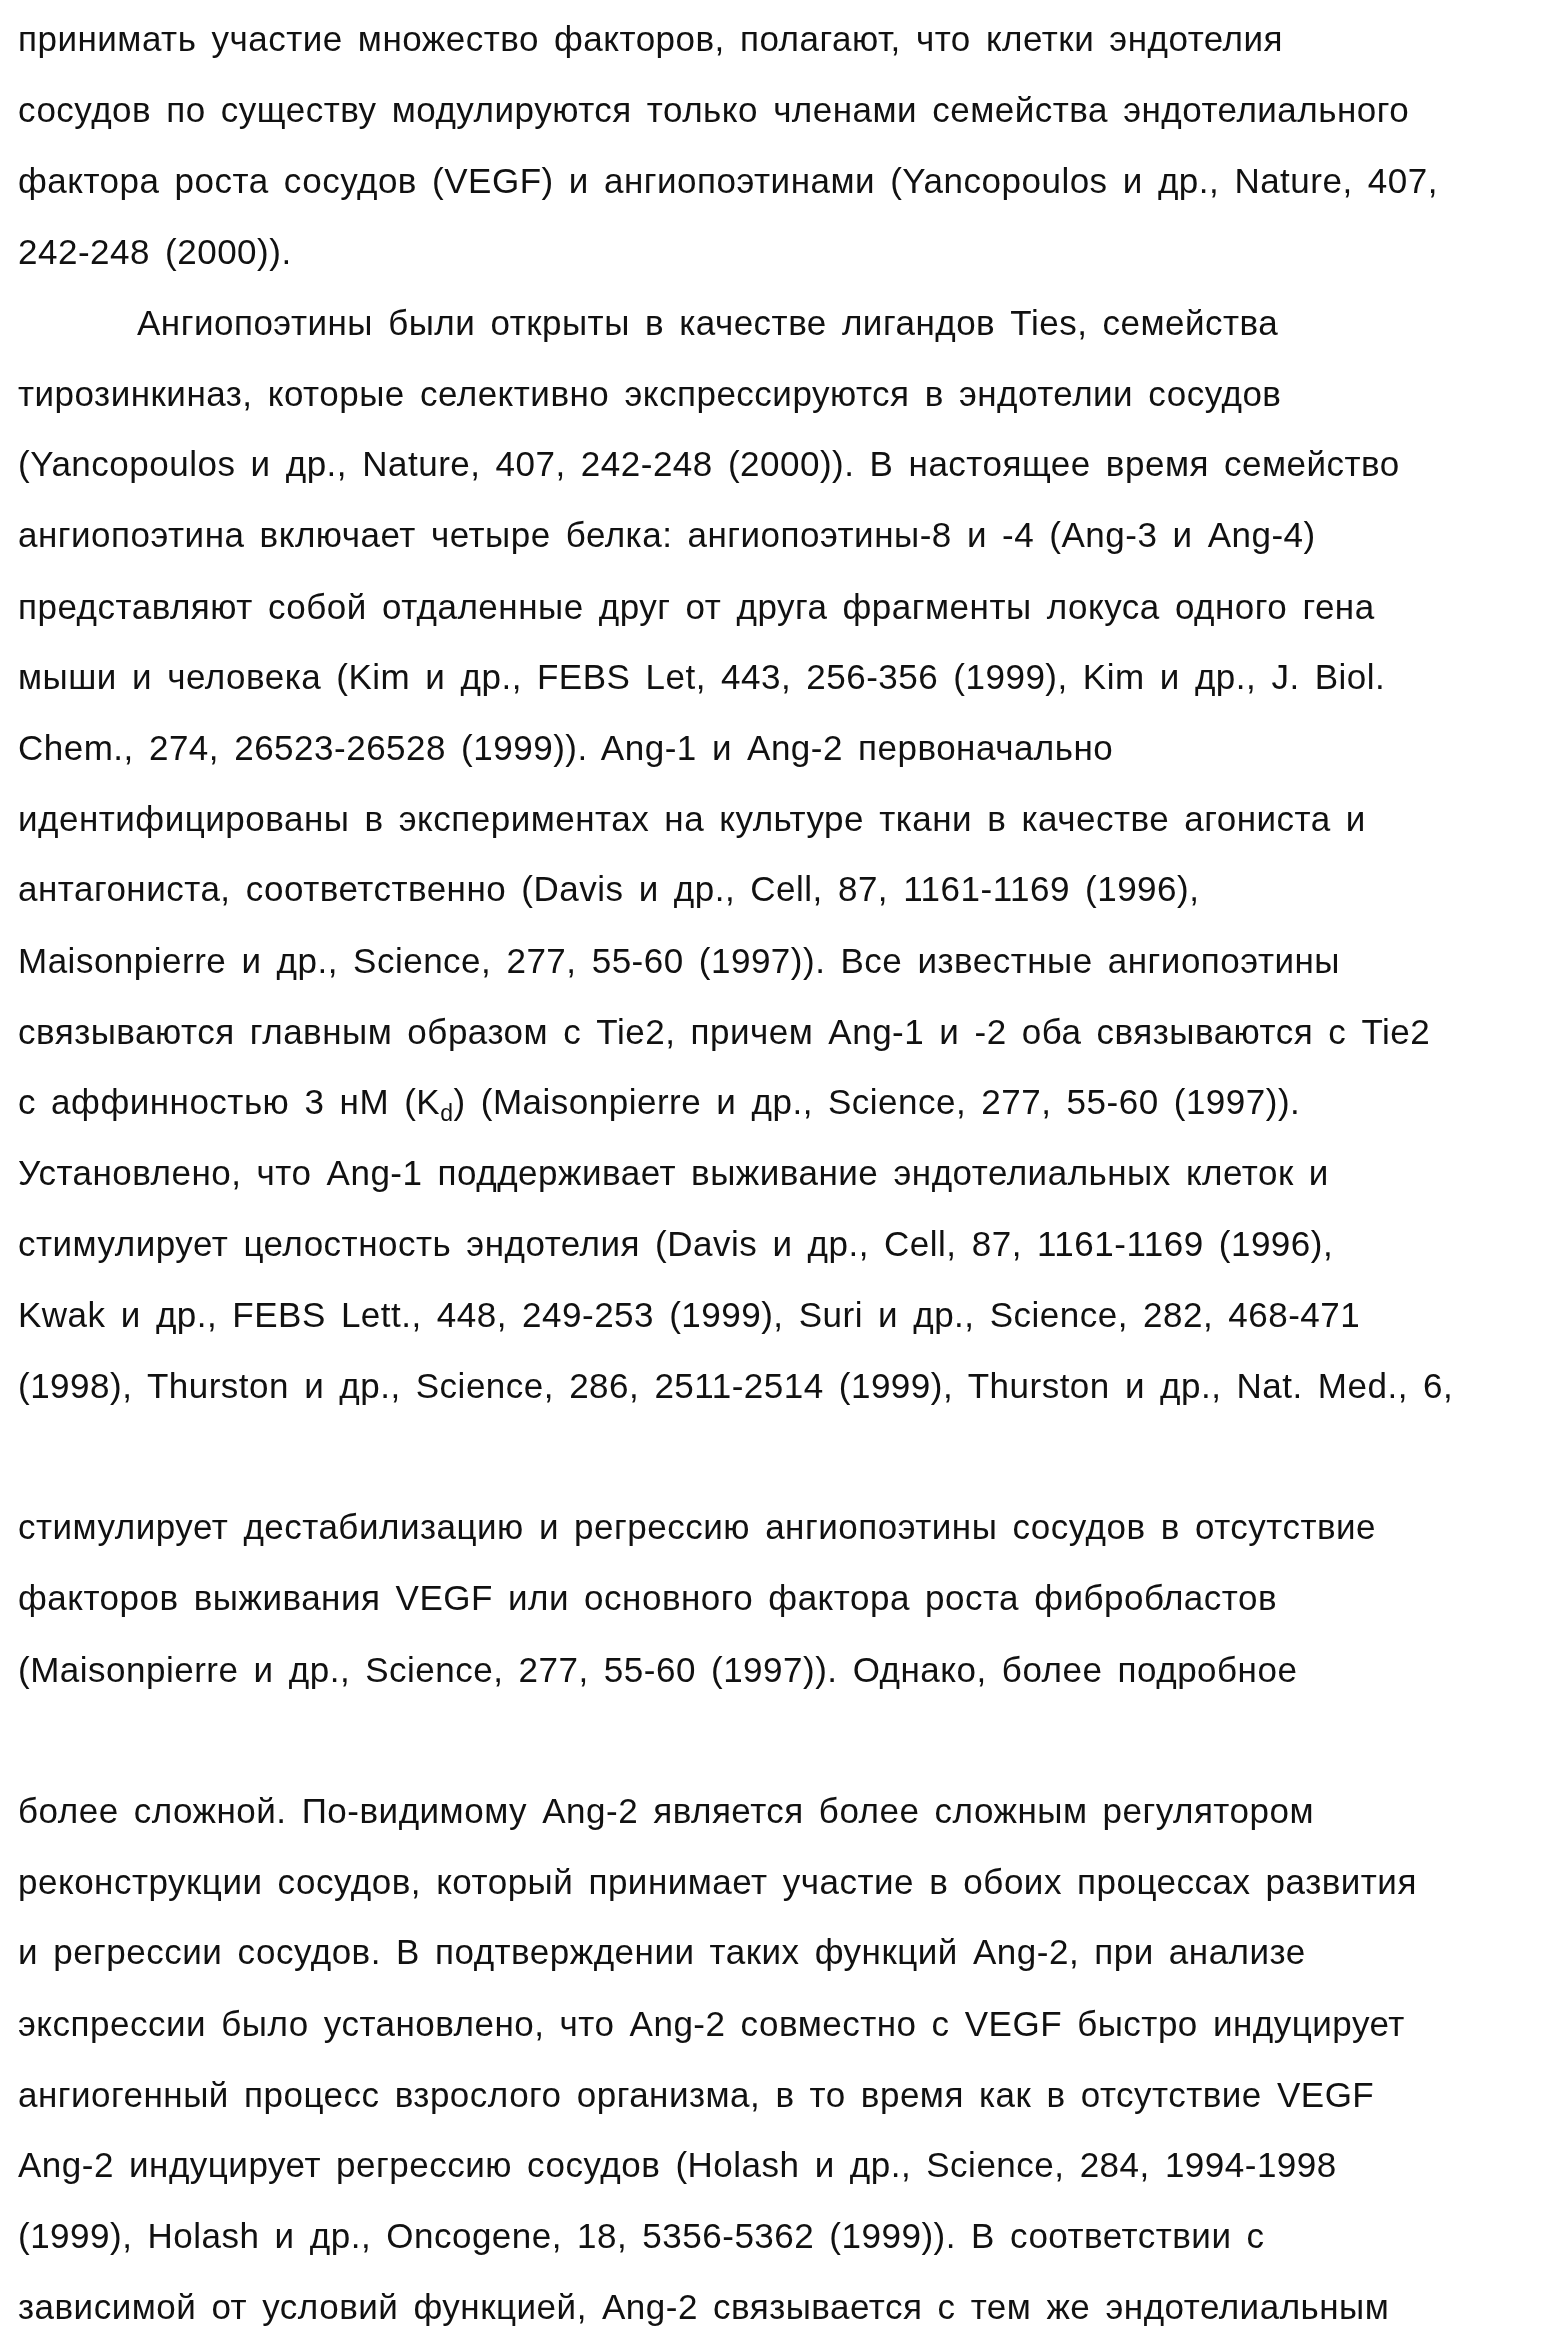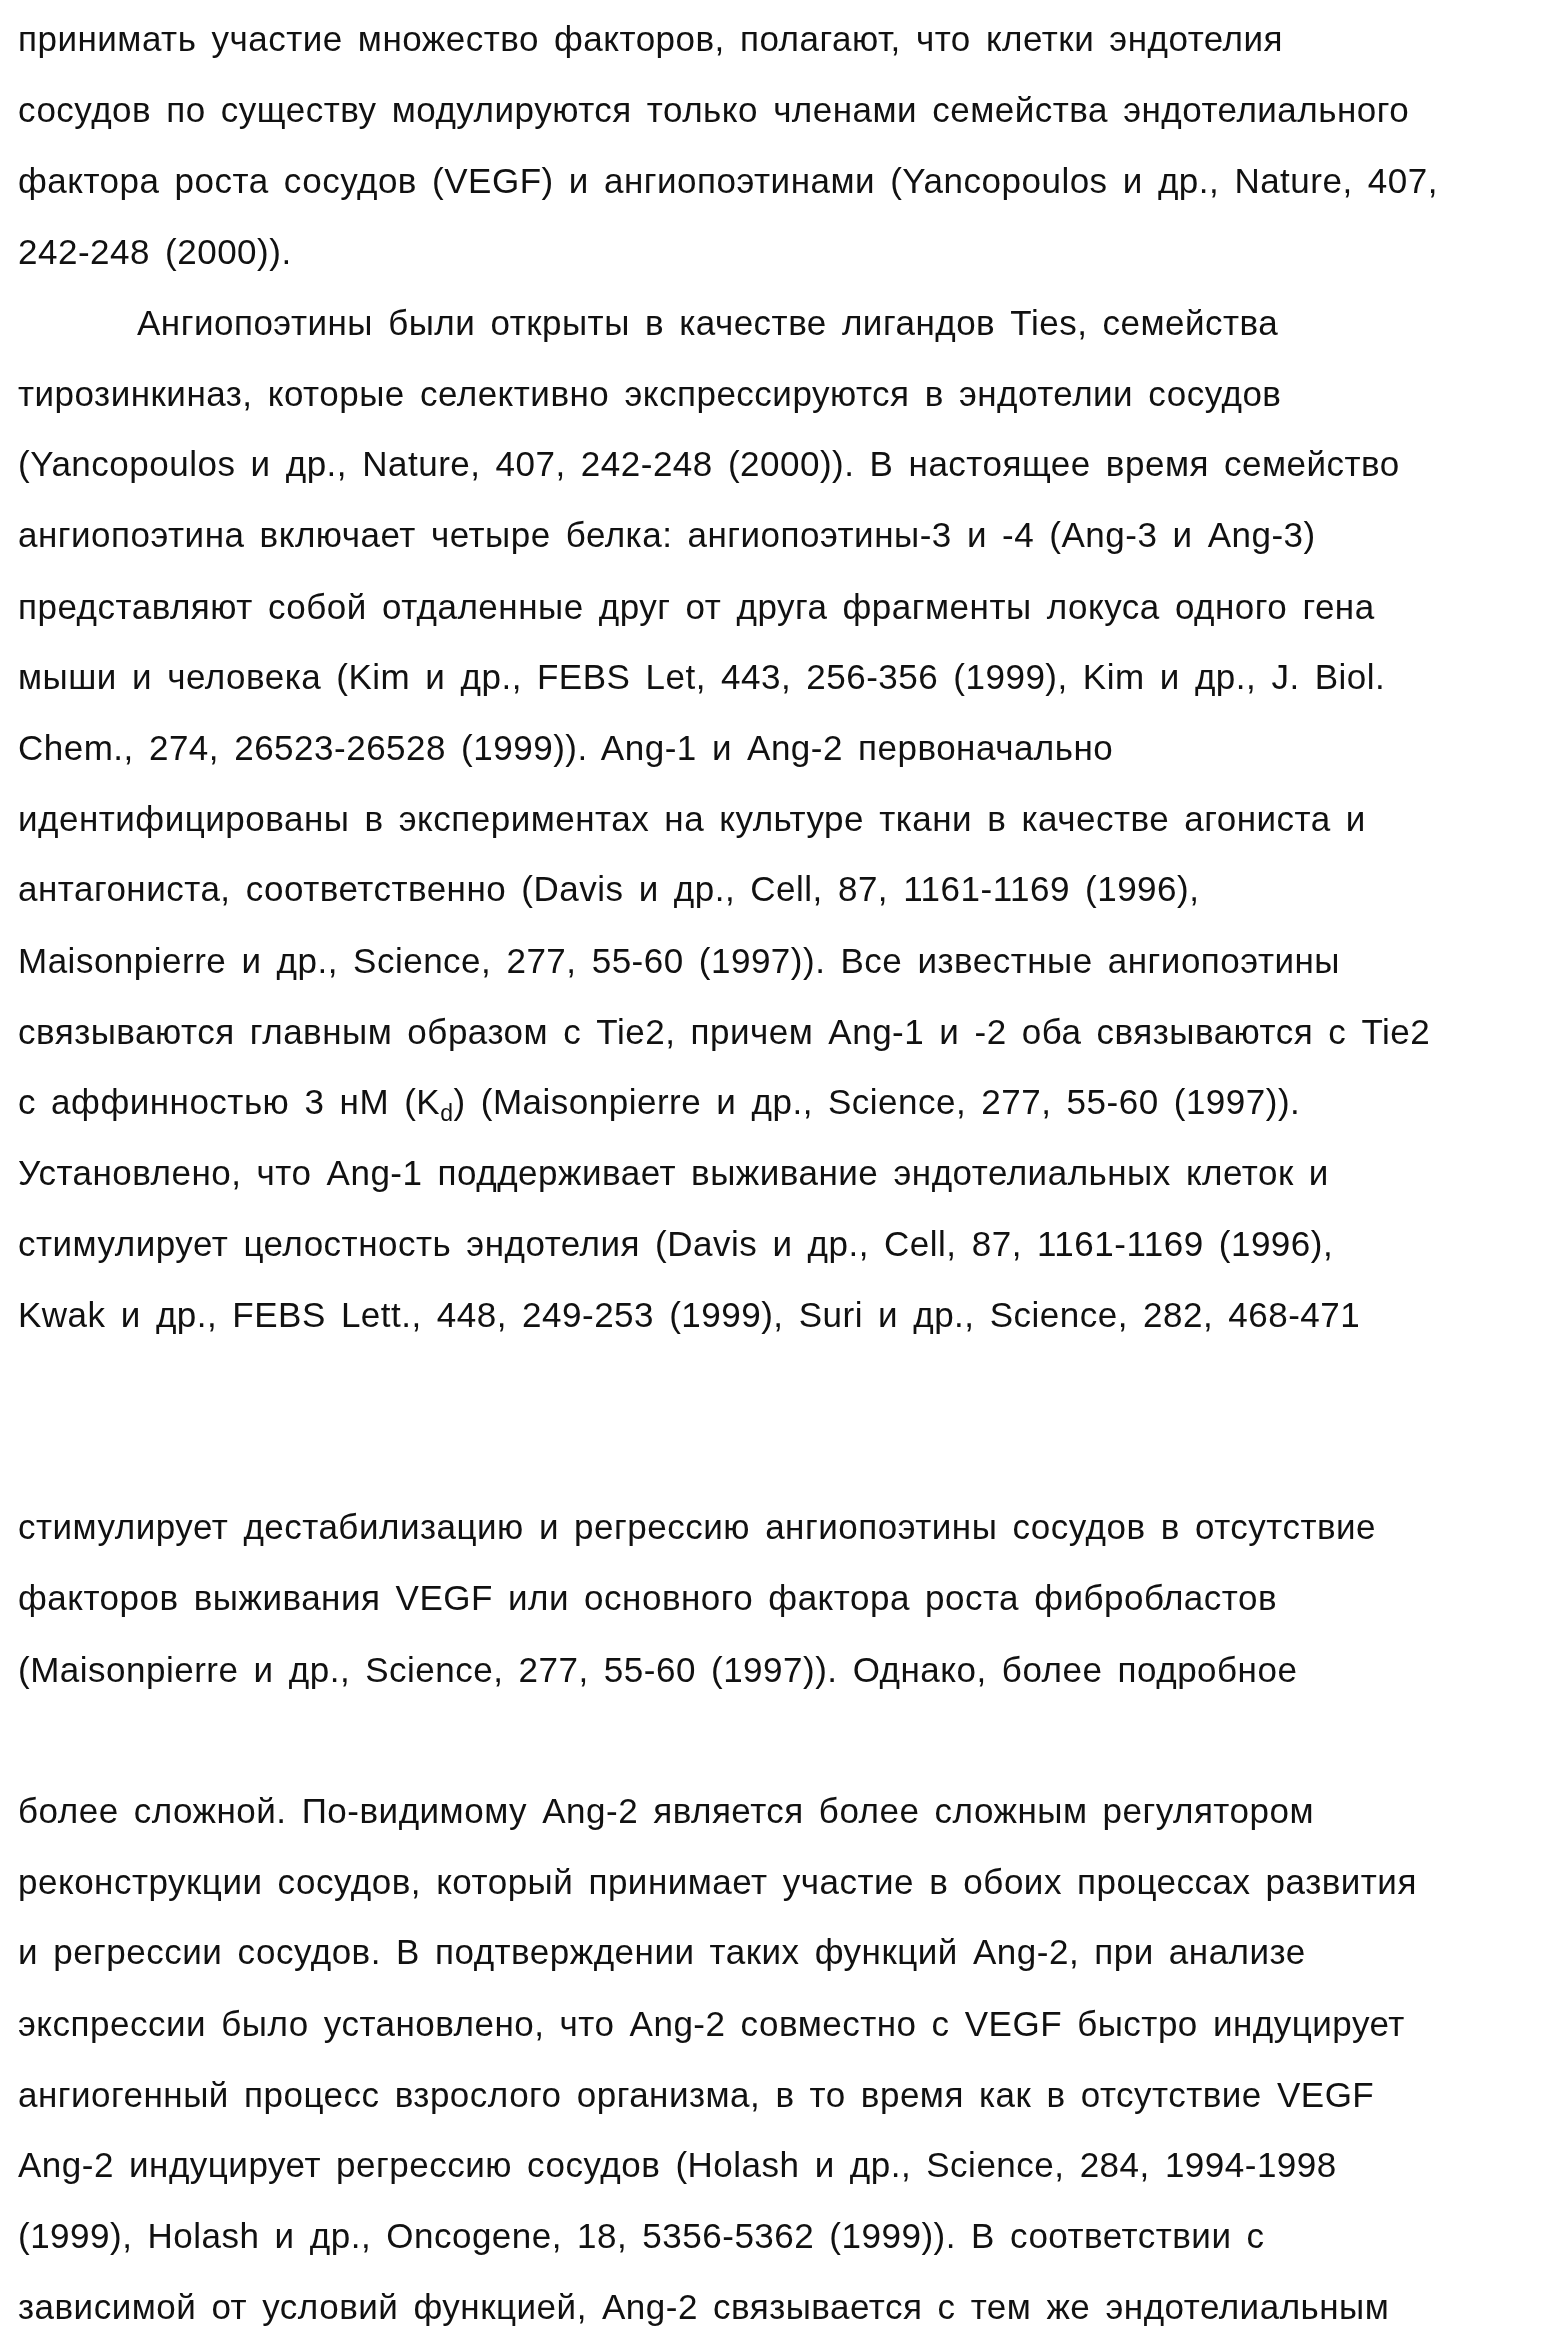--- a/index.html
+++ b/index.html
@@ -47,32 +47,33 @@
 <body>
 
 <div class="page">
   <div class="line" style="top:2.4px">принимать участие множество факторов, полагают, что клетки эндотелия</div>
   <div class="line" style="top:73px">сосудов по существу модулируются только членами семейства эндотелиального</div>
   <div class="line" style="top:144px">фактора роста сосудов (VEGF) и ангиопоэтинами (Yancopoulos и др., Nature, 407,</div>
   <div class="line" style="top:215px">242-248 (2000)).</div>
   <div class="line indent" style="top:286px">Ангиопоэтины были открыты в качестве лигандов Ties, семейства</div>
   <div class="line" style="top:357px">тирозинкиназ, которые селективно экспрессируются в эндотелии сосудов</div>
   <div class="line" style="top:427px">(Yancopoulos и др., Nature, 407, 242-248 (2000)). В настоящее время семейство</div>
-  <div class="line" style="top:498px">ангиопоэтина включает четыре белка: ангиопоэтины-3 и -4 (Ang-3 и Ang-3)</div>
+  <div class="line" style="top:498px">ангиопоэтина включает четыре белка: ангиопоэтины-8 и -4 (Ang-3 и Ang-4)</div>
   <div class="line" style="top:570px">представляют собой отдаленные друг от друга фрагменты локуса одного гена</div>
   <div class="line" style="top:640px">мыши и человека (Kim и др., FEBS Let, 443, 256-356 (1999), Kim и др., J. Biol.</div>
   <div class="line" style="top:711px">Chem., 274, 26523-26528 (1999)). Ang-1 и Ang-2 первоначально</div>
   <div class="line" style="top:782px">идентифицированы в экспериментах на культуре ткани в качестве агониста и</div>
   <div class="line" style="top:852px">антагониста, соответственно (Davis и др., Cell, 87, 1161-1169 (1996),</div>
   <div class="line" style="top:924px">Maisonpierre и др., Science, 277, 55-60 (1997)). Все известные ангиопоэтины</div>
   <div class="line" style="top:995px">связываются главным образом с Tie2, причем Ang-1 и -2 оба связываются с Tie2</div>
   <div class="line" style="top:1065px"><span>с аффинностью 3 нМ (K</span><sub class="sub">d</sub><span>) (Maisonpierre и др., Science, 277, 55-60 (1997)).</span></div>
   <div class="line" style="top:1136px">Установлено, что Ang-1 поддерживает выживание эндотелиальных клеток и</div>
   <div class="line" style="top:1207px">стимулирует целостность эндотелия (Davis и др., Cell, 87, 1161-1169 (1996),</div>
   <div class="line" style="top:1278px">Kwak и др., FEBS Lett., 448, 249-253 (1999), Suri и др., Science, 282, 468-471</div>
+  <div class="line" style="top:1349px">(1998), Thurston и др., Science, 286, 2511-2514 (1999), Thurston и др., Nat. Med., 6,</div>
   <div class="line" style="top:1490px">стимулирует дестабилизацию и регрессию ангиопоэтины сосудов в отсутствие</div>
   <div class="line" style="top:1561px">факторов выживания VEGF или основного фактора роста фибробластов</div>
   <div class="line" style="top:1633px">(Maisonpierre и др., Science, 277, 55-60 (1997)). Однако, более подробное</div>
   <div class="line" style="top:1774px">более сложной. По-видимому Ang-2 является более сложным регулятором</div>
   <div class="line" style="top:1845px">реконструкции сосудов, который принимает участие в обоих процессах развития</div>
   <div class="line" style="top:1915px">и регрессии сосудов. В подтверждении таких функций Ang-2, при анализе</div>
   <div class="line" style="top:1987px">экспрессии было установлено, что Ang-2 совместно с VEGF быстро индуцирует</div>
   <div class="line" style="top:2058px">ангиогенный процесс взрослого организма, в то время как в отсутствие VEGF</div>
   <div class="line" style="top:2128px">Ang-2 индуцирует регрессию сосудов (Holash и др., Science, 284, 1994-1998</div>
   <div class="line" style="top:2199px">(1999), Holash и др., Oncogene, 18, 5356-5362 (1999)). В соответствии с</div>

